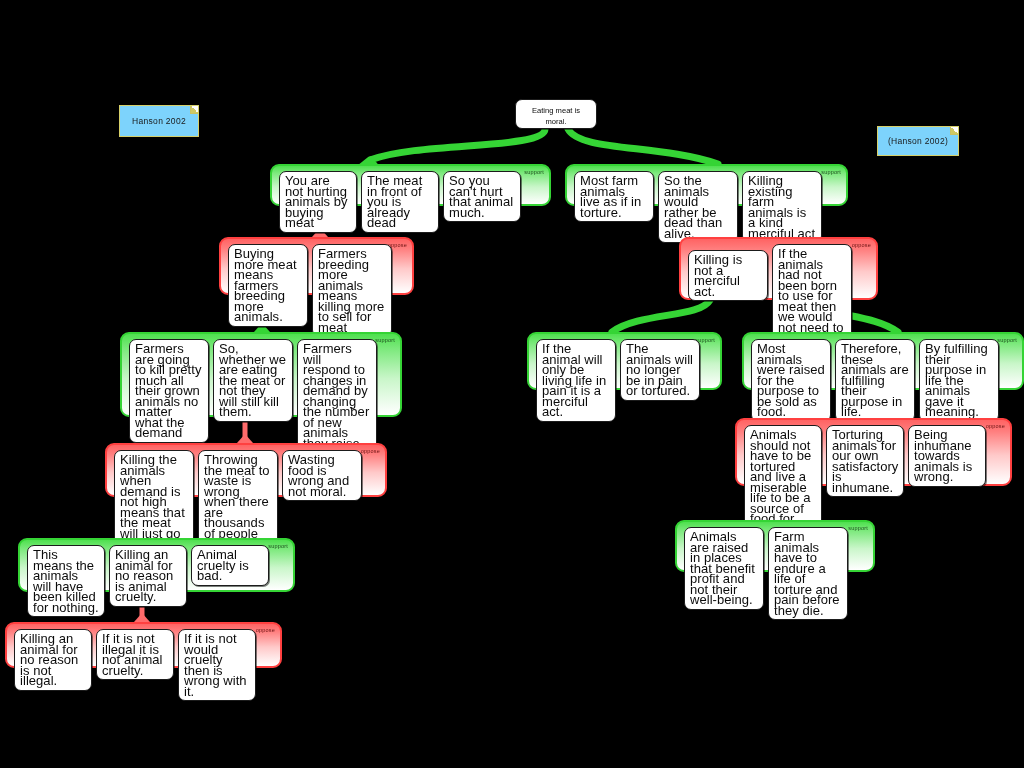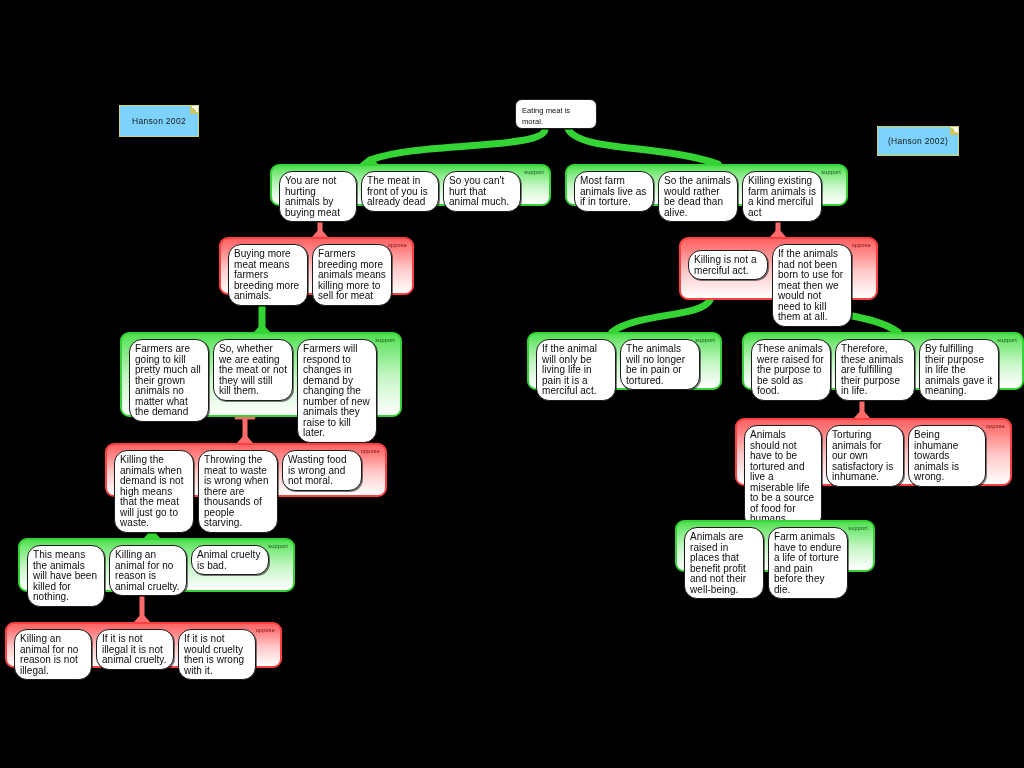--- a/index.html
+++ b/index.html
@@ -49,39 +49,40 @@
     font-size:5.5px;letter-spacing:.2px;
     color:#1d4d1d;
   }
   .group.oppose .group-tag{color:#6d1414;}
 
   
   .claim{
     position:absolute;
     background:#ffffff;
     border:1px solid #1b1b1b;
-    border-radius:13px;
+    border-radius:7px;
     box-sizing:border-box;
     padding:4px 5px 3px 5px;
-    font-size:10px;
+    font-size:13px;
     line-height:10.5px;
     color:#0b0b0b;
     box-shadow:1px 1px 0 rgba(0,0,0,.5);
     overflow:hidden;
     letter-spacing:.05px;
   }
   .root-claim{
     position:absolute;
     background:#ffffff;
     border:1px solid #1b1b1b;
     border-radius:7px;
     box-sizing:border-box;
     padding:5px 6px;
     font-size:7.6px;line-height:11px;color:#0b0b0b;
     box-shadow:1px 1px 0 rgba(0,0,0,.5);
+    text-align:center;
   }
 </style>
 </head>
 <body>
 
 <div id="canvas">
 
   <svg id="links" viewBox="0 0 1024 768" xmlns="http://www.w3.org/2000/svg">
       <path d="M 545,129 C 545,150 420,141 370,160 L 378,170 L 360,168 L 370,160" fill="none" stroke-linecap="round" stroke-linejoin="round" stroke="#35d435" stroke-width="7"></path>
       <path d="M 568,129 C 580,152 660,144 718,164" fill="none" stroke-linecap="round" stroke-linejoin="round" stroke="#35d435" stroke-width="7"></path>
@@ -157,21 +158,21 @@
         <div class="claim" style="left: 91px; top: 5px; width: 80px; min-height: 50px;"><span>So, whether we are eating the meat or not they will still kill them.</span></div>
         <div class="claim" style="left: 175px; top: 5px; width: 80px; min-height: 78px;"><span>Farmers will respond to changes in demand by changing the number of new animals they raise to kill later.</span></div>
       </div>
       <div class="group support" style="left: 527px; top: 332px; width: 195px; height: 58px;">
         <div class="group-tag">support</div>
         <div class="claim" style="left: 91px; top: 5px; width: 80px; min-height: 38px;"><span>The animals will no longer be in pain or tortured.</span></div>
         <div class="claim" style="left: 7px; top: 5px; width: 80px; min-height: 50px;"><span>If the animal will only be living life in pain it is a merciful act.</span></div>
       </div>
       <div class="group support" style="left: 742px; top: 332px; width: 282px; height: 58px;">
         <div class="group-tag">support</div>
-        <div class="claim" style="left: 7px; top: 5px; width: 80px; min-height: 48px;"><span>These animals were raised for the purpose to be sold as food.</span></div>
+        <div class="claim" style="left: 7px; top: 5px; width: 80px; min-height: 48px;"><span>Most animals were raised for the purpose to be sold as food.</span></div>
         <div class="claim" style="left: 91px; top: 5px; width: 80px; min-height: 40px;"><span>Therefore, these animals are fulfilling their purpose in life.</span></div>
         <div class="claim" style="left: 175px; top: 5px; width: 80px; min-height: 48px;"><span>By fulfilling their purpose in life the animals gave it meaning.</span></div>
       </div>
       <div class="group oppose" style="left: 105px; top: 443px; width: 282px; height: 54px;">
         <div class="group-tag">oppose</div>
         <div class="claim" style="left: 7px; top: 5px; width: 80px; min-height: 62px;"><span>Killing the animals when demand is not high means that the meat will just go to waste.</span></div>
         <div class="claim" style="left: 91px; top: 5px; width: 80px; min-height: 62px;"><span>Throwing the meat to waste is wrong when there are thousands of people starving.</span></div>
         <div class="claim" style="left: 175px; top: 5px; width: 80px; min-height: 32px;"><span>Wasting food is wrong and not moral.</span></div>
       </div>
       <div class="group oppose" style="left: 735px; top: 418px; width: 277px; height: 68px;">

